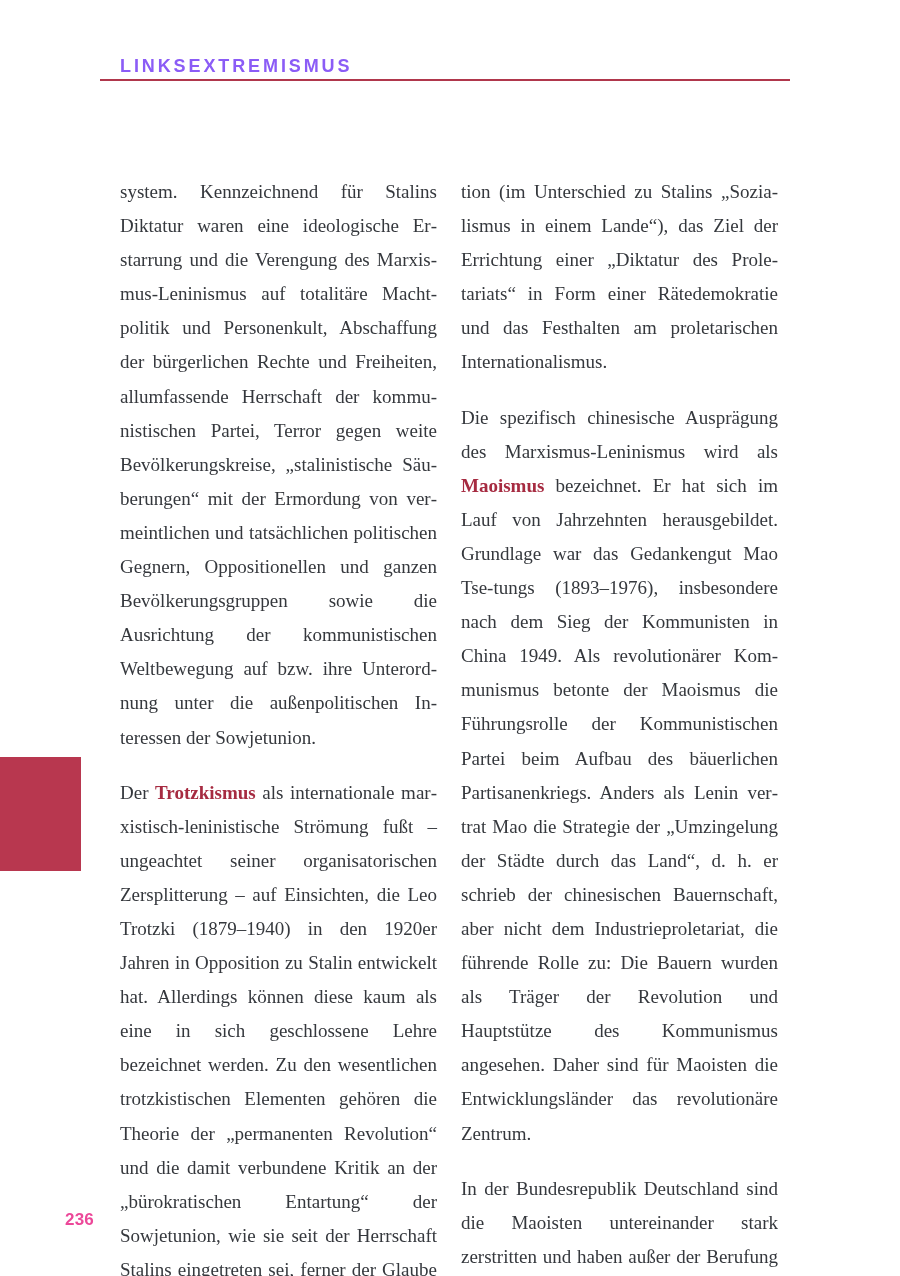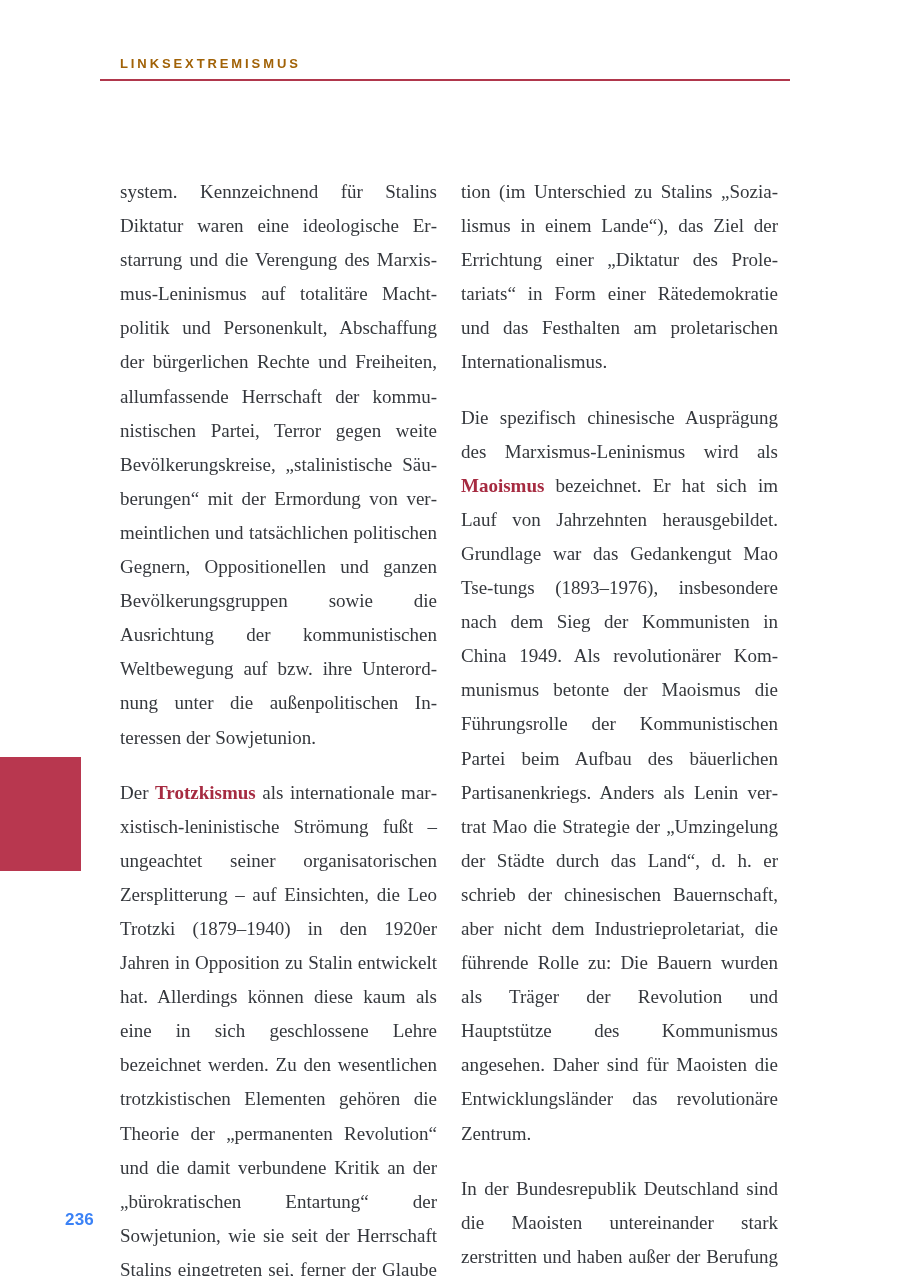--- a/index.html
+++ b/index.html
@@ -16,23 +16,23 @@
     -webkit-font-smoothing: antialiased;
   }
 
   
   #running-head {
     position: absolute;
     left: 120px;
     top: 56px;
     font-family: "Liberation Sans", sans-serif;
     font-weight: 700;
-    font-size: 13px;
+    font-size: 18px;
     letter-spacing: 2.9px;
-    color: #a16207;
+    color: #8b5cf6;
     white-space: nowrap;
   }
   #head-rule {
     position: absolute;
     left: 100px;
     top: 79px;
     width: 690px;
     height: 2.4px;
     background: #b0374c;
   }
@@ -84,21 +84,21 @@
 
   
   #folio {
     position: absolute;
     left: 65px;
     top: 1210px;
     font-family: "Liberation Sans", sans-serif;
     font-weight: 700;
     font-size: 17px;
     letter-spacing: 0.2px;
-    color: #3b82f6;
+    color: #ec4899;
   }
 </style>
 </head>
 <body>
 
 <div id="running-head">LINKSEXTREMISMUS</div>
 
 <div id="head-rule"></div>
 
 <div id="section-tab"></div>

